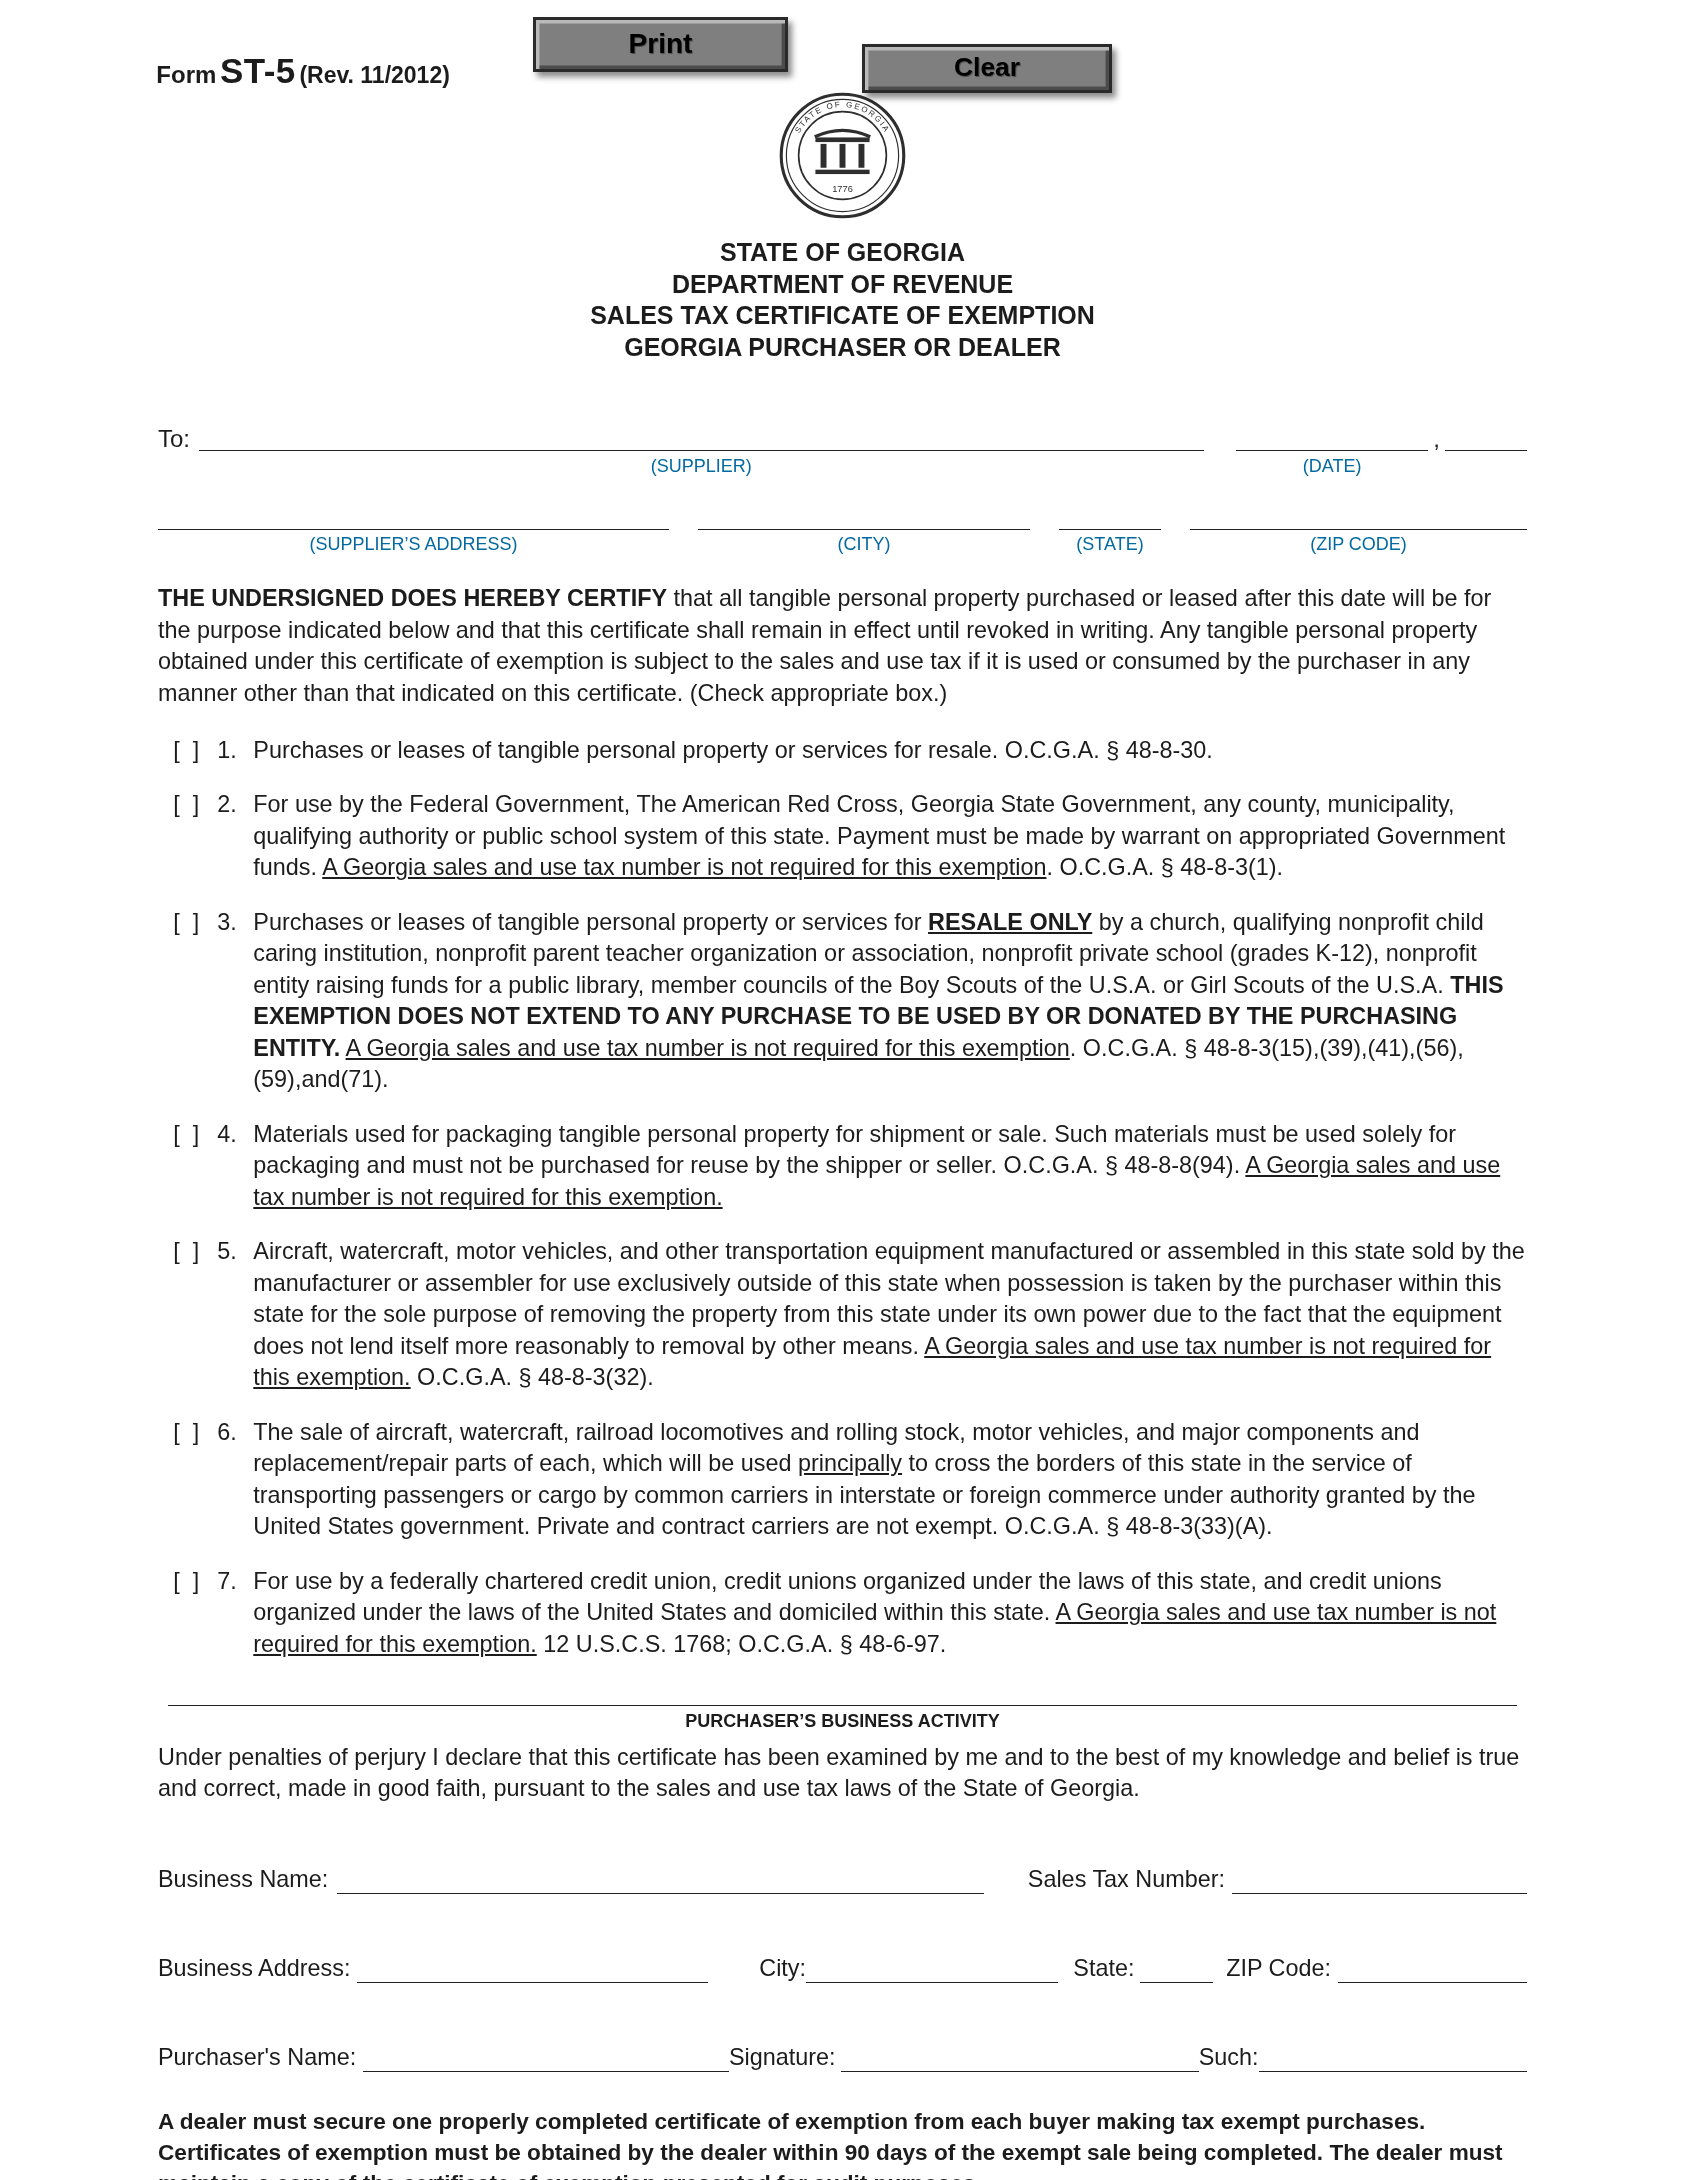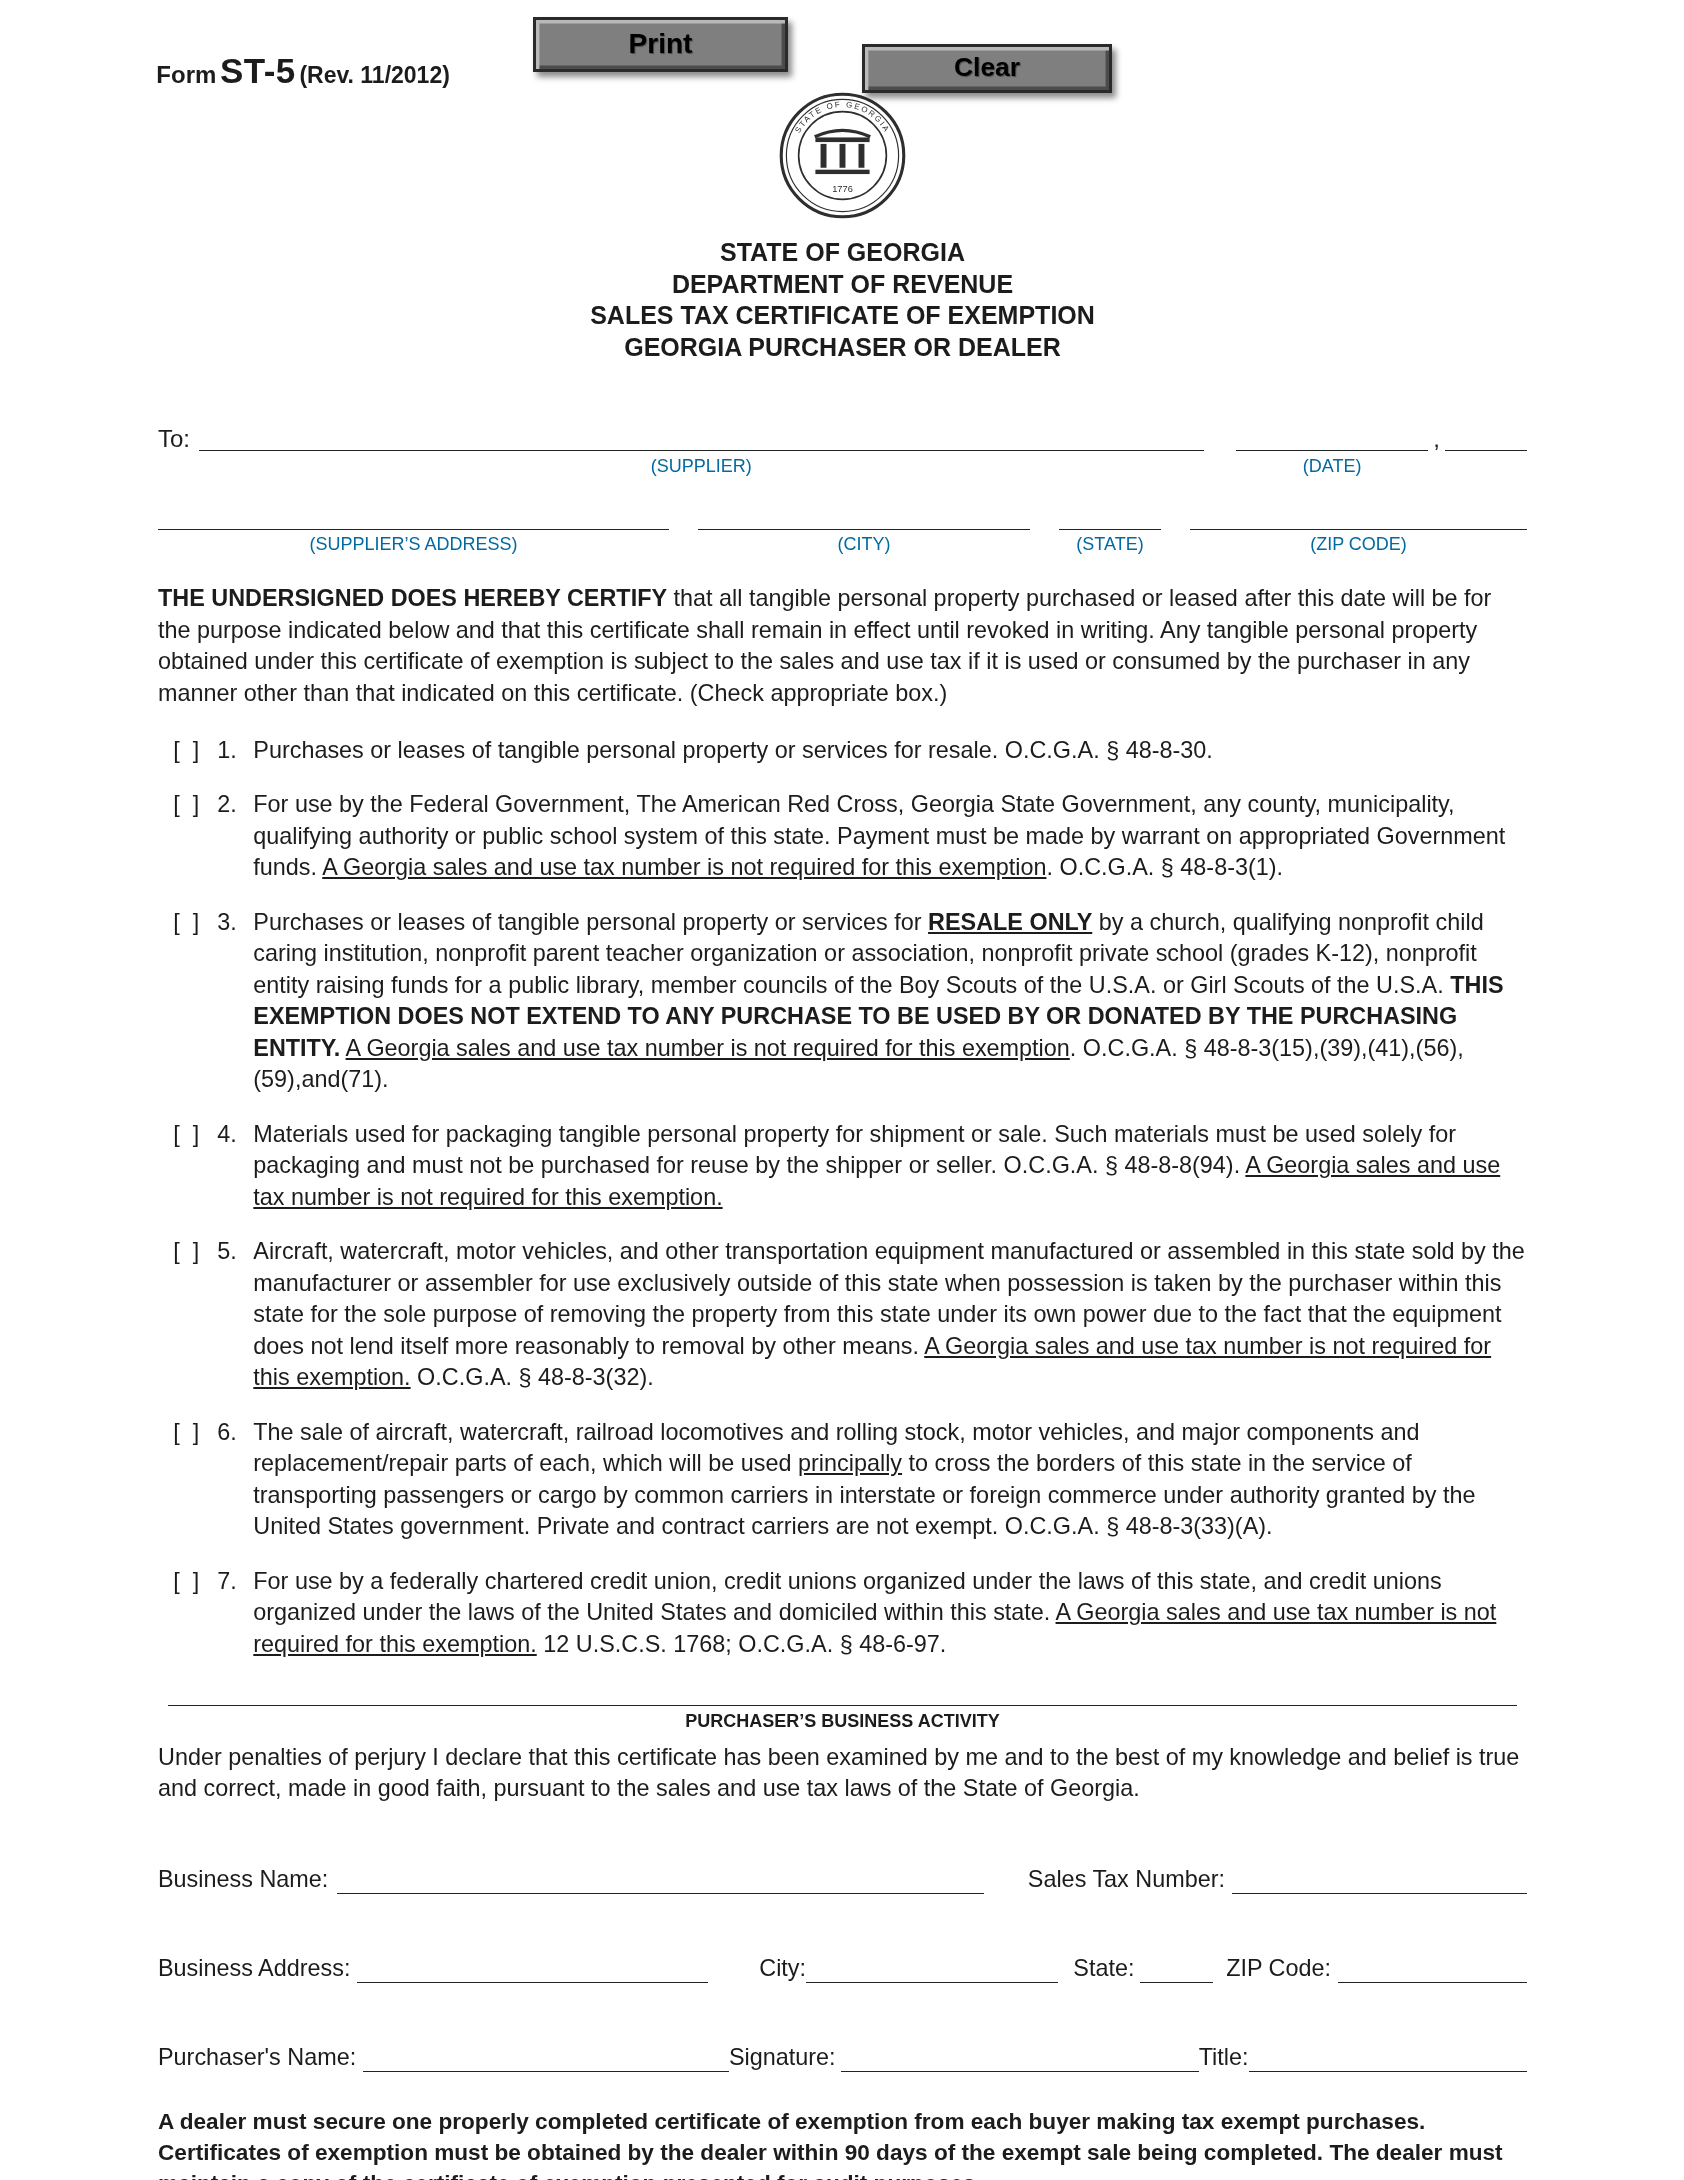--- a/index.html
+++ b/index.html
@@ -206,20 +206,20 @@
     <span class="sp" style="width:13.6px;"></span>
     <span class="lbl">ZIP Code:</span>
     <div class="fb" style="flex:1;margin-left:6.8px;"></div>
   </div>
 
   <div class="frow">
     <span class="lbl">Purchaser's Name:</span>
     <div class="fb" style="width:366px;margin-left:6.8px;"></div>
     <span class="lbl">Signature:</span>
     <div class="fb" style="width:358px;margin-left:5.1px;"></div>
-    <span class="lbl">Title:</span>
+    <span class="lbl">Such:</span>
     <div class="fb" style="flex:1;"></div>
   </div>
 
   <div class="legal-footer">A dealer must secure one properly completed certificate of exemption from each buyer making tax exempt purchases. Certificates of exemption must be obtained by the dealer within 90 days of the exempt sale being completed.  The dealer must maintain a copy of the certificate of exemption presented for audit purposes.</div>
 
 </div>
 
 
 </body></html>

